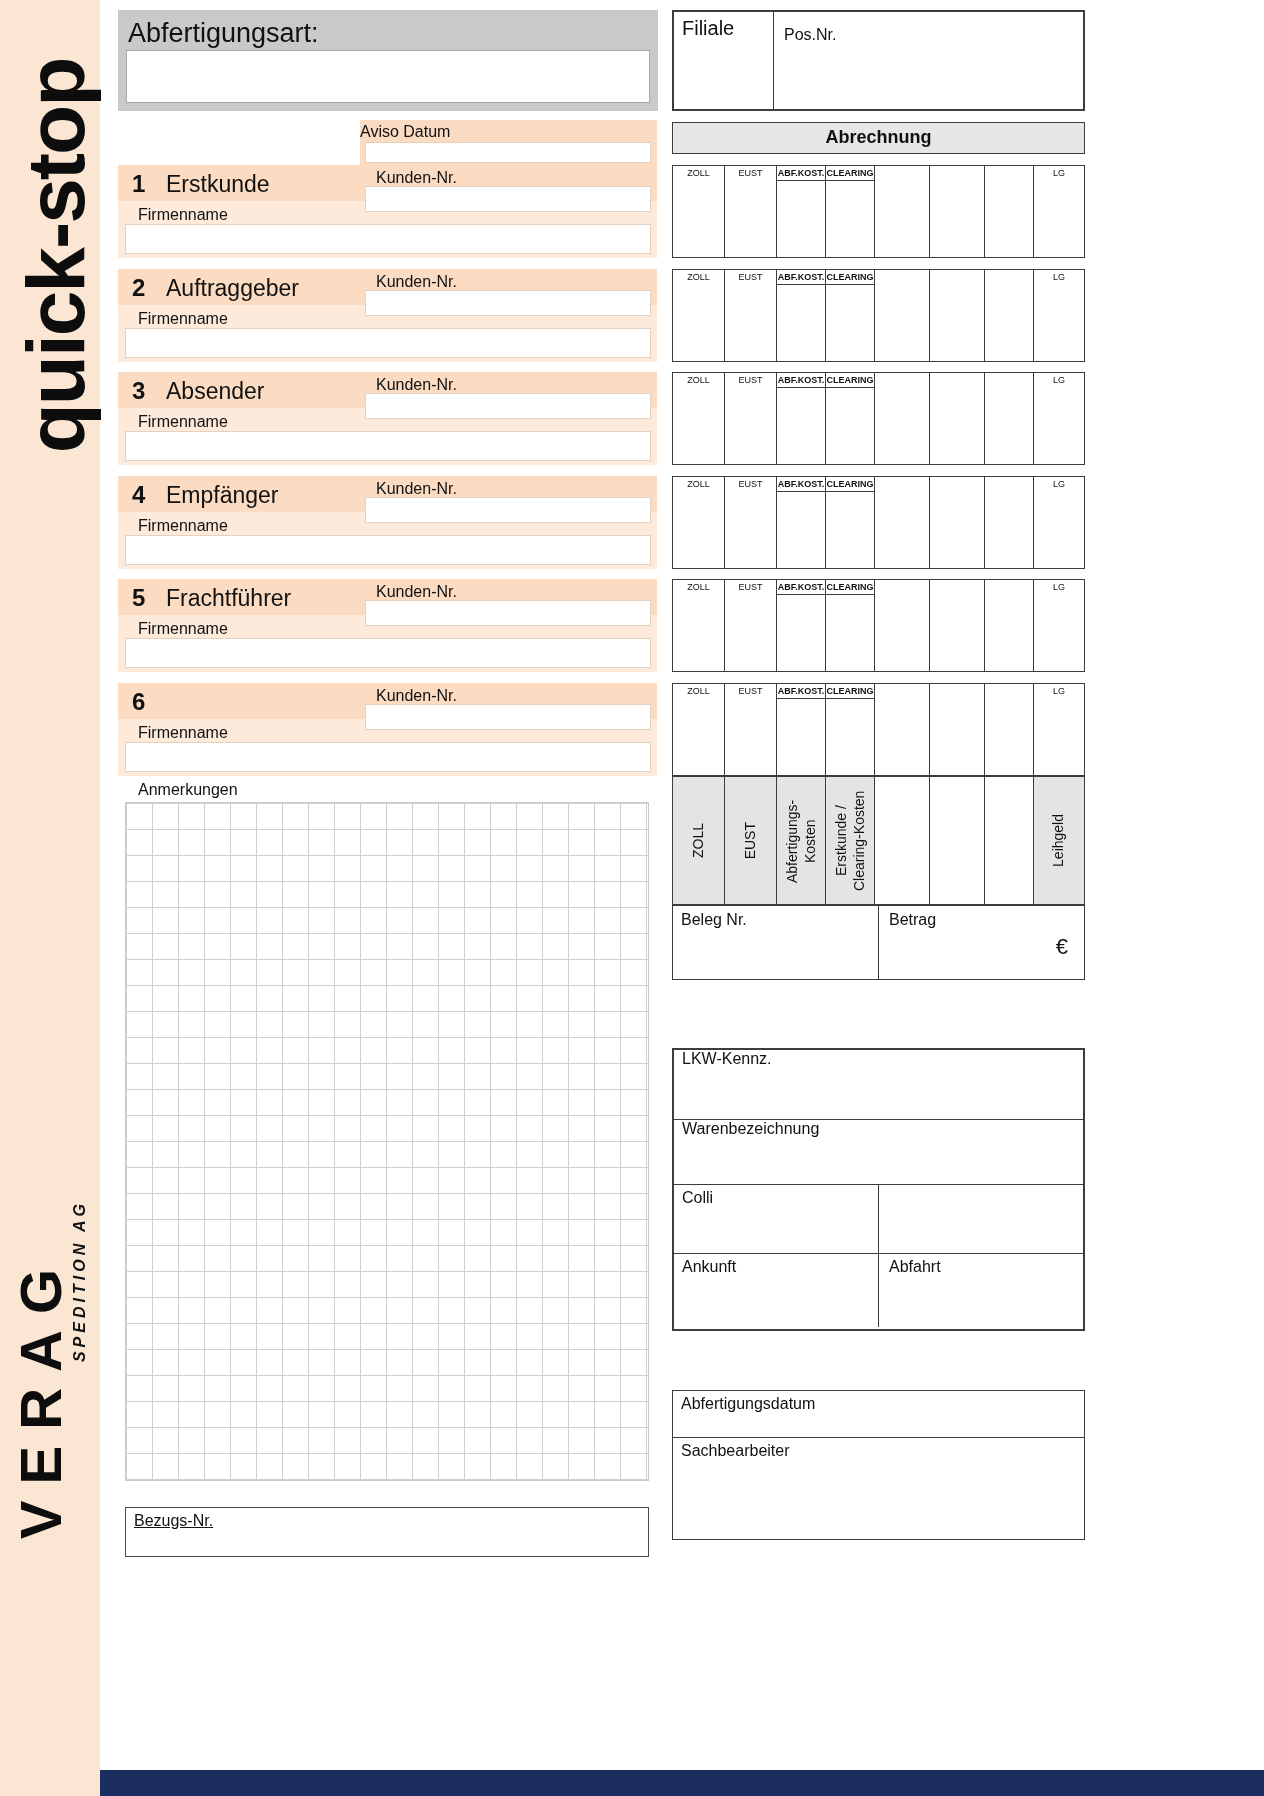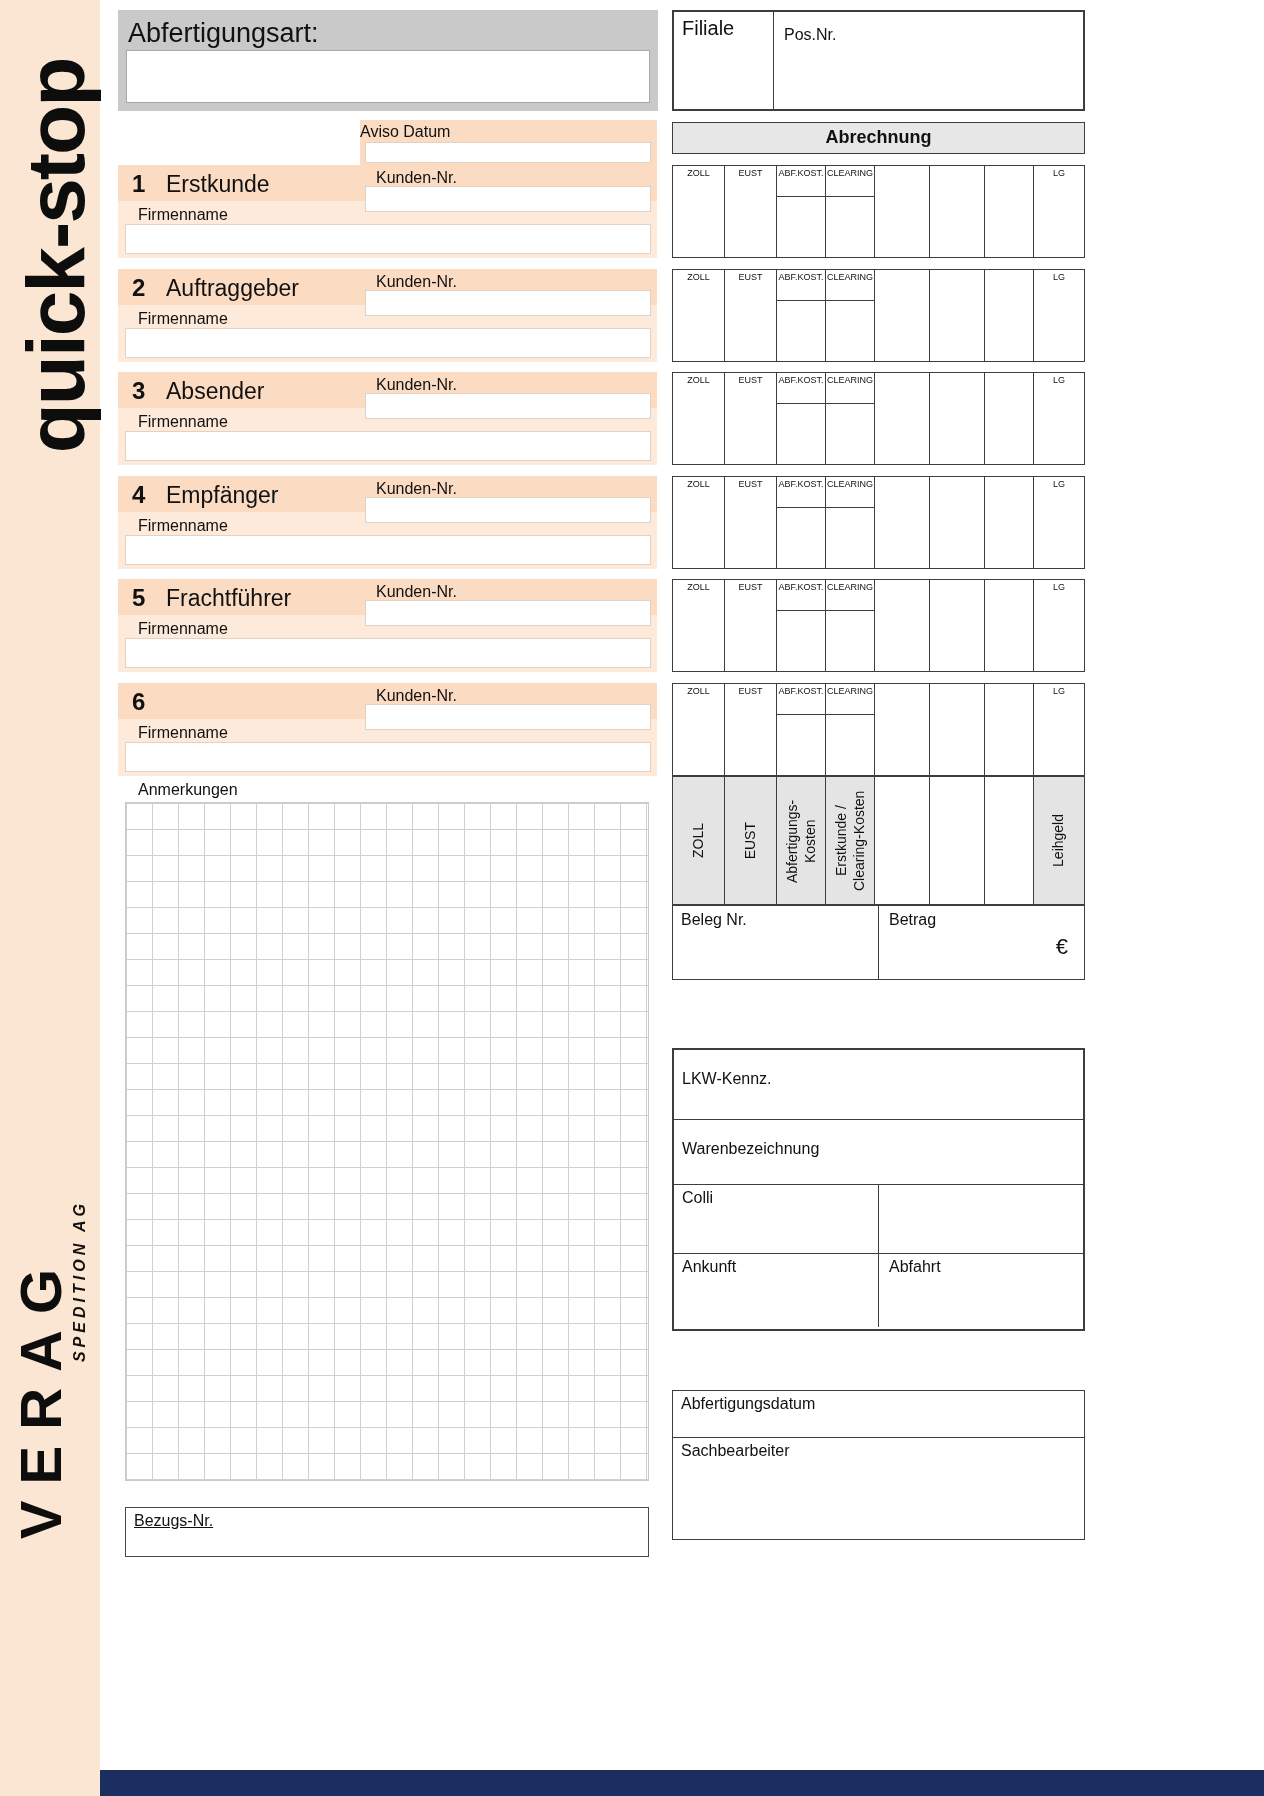--- a/index.html
+++ b/index.html
@@ -44,21 +44,21 @@
   .kunden-input { position:absolute; left:247px; top:21px; width:286px; height:26px; background:#fff; border:1px solid #e3d2c2; }
   .firma-label { position:absolute; left:20px; top:41px; font-size:16px; }
   .firma-input { position:absolute; left:7px; top:59px; width:526px; height:30px; background:#fff; border:1px solid #e3d2c2; }
 
   
   .abr-row { position:absolute; left:672px; width:413px; height:93px; border:1.5px solid #3d3d3d; background:#fff; display:flex; }
   .abr-cell { border-right:1px solid #3d3d3d; display:flex; flex-direction:column; align-items:center; }
   .abr-cell:last-child { border-right:none; flex:1; }
   .c0{width:52px}.c1{width:52px}.c2{width:49px}.c3{width:49px}.c4{width:55px}.c5{width:55px}.c6{width:49px}
   .abr-head { font-size:9px; padding-top:2px; text-align:center; width:100%; line-height:1.2; }
-  .abr-head.u { border-bottom:1px solid #3d3d3d; padding-bottom:17px; }
+  .abr-head.u { border-bottom:1px solid #3d3d3d; padding-bottom:1px;font-weight:bold; }
 
   
   .vert-row { position:absolute; left:672px; top:776px; width:413px; height:129px; border:1.5px solid #3d3d3d; display:flex; background:#fff; }
   .vert-cell { border-right:1px solid #3d3d3d; display:flex; align-items:center; justify-content:center; overflow:hidden; }
   .vert-cell:last-child { border-right:none; flex:1; }
   .vert-cell.shaded { background:#e4e4e4; }
   .vert-text { writing-mode:vertical-rl; transform:rotate(180deg); font-size:14px; line-height:1.25; text-align:center; max-height:122px; }
 
   .beleg-box { position:absolute; left:672px; top:905px; width:413px; height:75px; border:1.5px solid #3d3d3d; display:flex; background:#fff; }
   .beleg-cell { width:206px; border-right:1.5px solid #3d3d3d; padding:5px 8px; font-size:16px; }
@@ -74,21 +74,21 @@
   .bezugs-box { position:absolute; left:125px; top:1507px; width:524px; height:50px; border:1.5px solid #4a4a4a; padding:4px 8px; font-size:16px; background:#fff;text-decoration:underline; }
 
   
   .ship-box { position:absolute; left:672px; top:1048px; width:413px; height:283px; border:2px solid #3d3d3d; background:#fff; }
   .ship-row { border-bottom:1.5px solid #3d3d3d; }
   .ship-row:last-child { border-bottom:none; }
   .r-lkw { height:70px; } .r-waren { height:65px; }
   .r-colli { height:69px; display:flex; } .r-ank { height:73px; display:flex; }
   .ship-cell-l { width:205px; border-right:1.5px solid #3d3d3d; padding:4px 8px; font-size:16px; }
   .ship-cell-r { flex:1; padding:4px 10px; font-size:16px; }
-  .ship-label { display:block; padding:20px 8px; font-size:16px; }
+  .ship-label { display:block; padding:0 8px; font-size:16px; }
 
   .clear-box { position:absolute; left:672px; top:1390px; width:413px; height:150px; border:1.5px solid #3d3d3d; background:#fff; }
   .clear-row1 { height:47px; border-bottom:1.5px solid #3d3d3d; padding:4px 8px; font-size:16px; }
   .clear-row2 { padding:4px 8px; font-size:16px; }
 </style>
 </head>
 <body>
 
 <div class="page">
 

